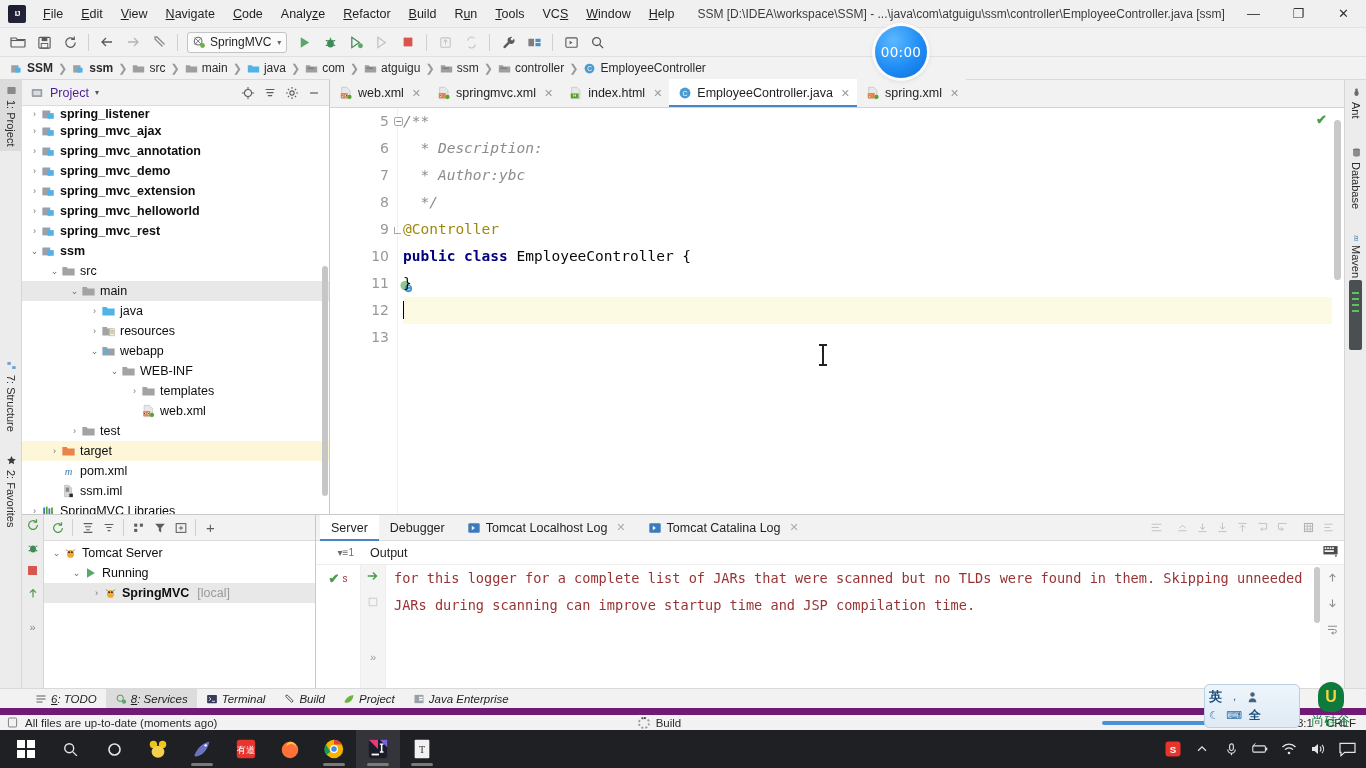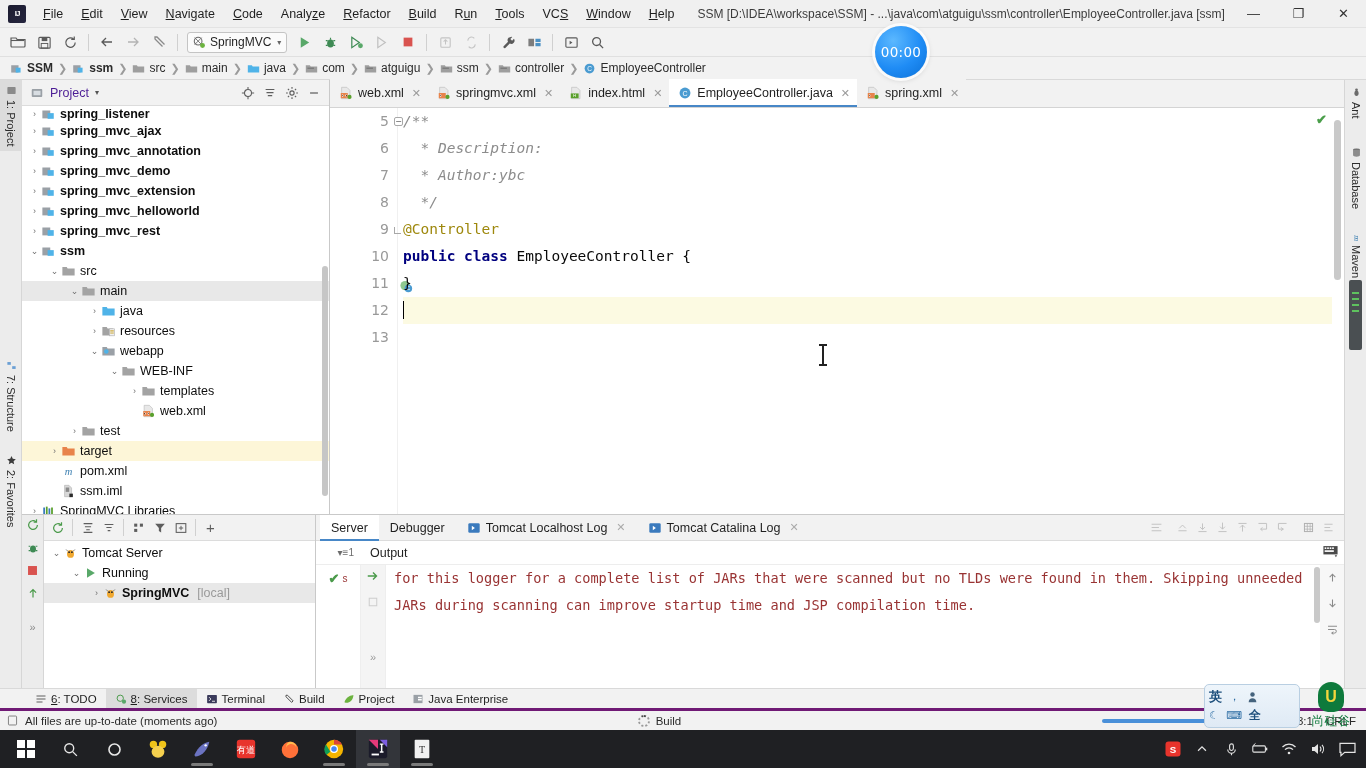--- a/index.html
+++ b/index.html
@@ -275,30 +275,30 @@
   }
 
   
   .bottom-tabs {
     position:absolute; left:0; top:688px; width:1366px; height:20px;
     background:#f2f2f2; display:flex; align-items:center; padding-left:26px;
     border-top:1px solid #d9d9d9;
   }
   .btab {
     height:20px; display:flex; align-items:center; gap:4px; padding:0 9px;
-    font-size:11.5px; color:#1f1f1f; white-space:nowrap;
+    font-size:11.5px; color:#1f1f1f; white-space:nowrap;font-style:italic;
   }
   .btab.active { background:#dcdcdc; }
   .btab u { text-decoration:underline; }
 
   
   .statusbar {
     position:absolute; left:0; top:708px; width:1366px; height:22px;
     background:#f2f2f2; display:flex; align-items:center; padding:0 6px;
-    border-top:3px solid #701a75; font-size:11.5px; color:#2b2b2b;
+    border-top:7px solid #701a75; font-size:11.5px; color:#2b2b2b;
   }
   .sb-left { display:flex; align-items:center; gap:6px; }
   .sb-mid { flex:1; display:flex; align-items:center; justify-content:center; gap:6px; }
   .sb-right { display:flex; align-items:center; gap:13px; padding-right:4px; }
   .progress {
     width:150px; height:4px; background:#d6d6d6; border-radius:2px; overflow:hidden;
   }
   .progress > i { display:block; height:100%; width:100%; background:#4a90d9; }
   .spinner {
     width:12px; height:12px; border-radius:50%;

